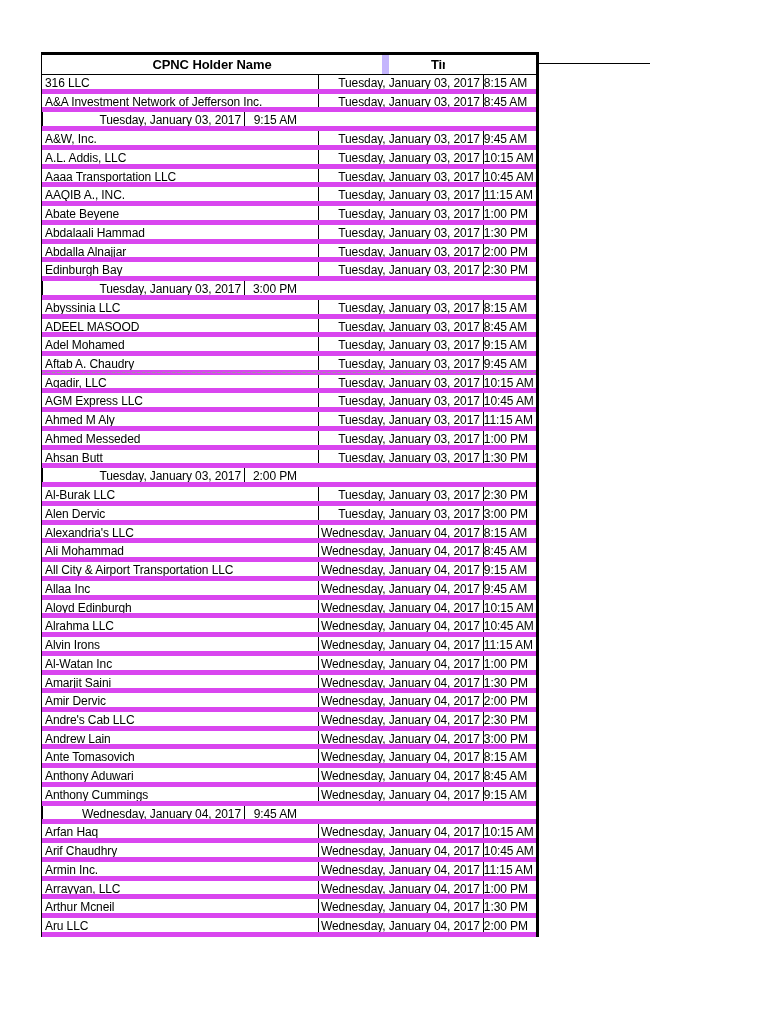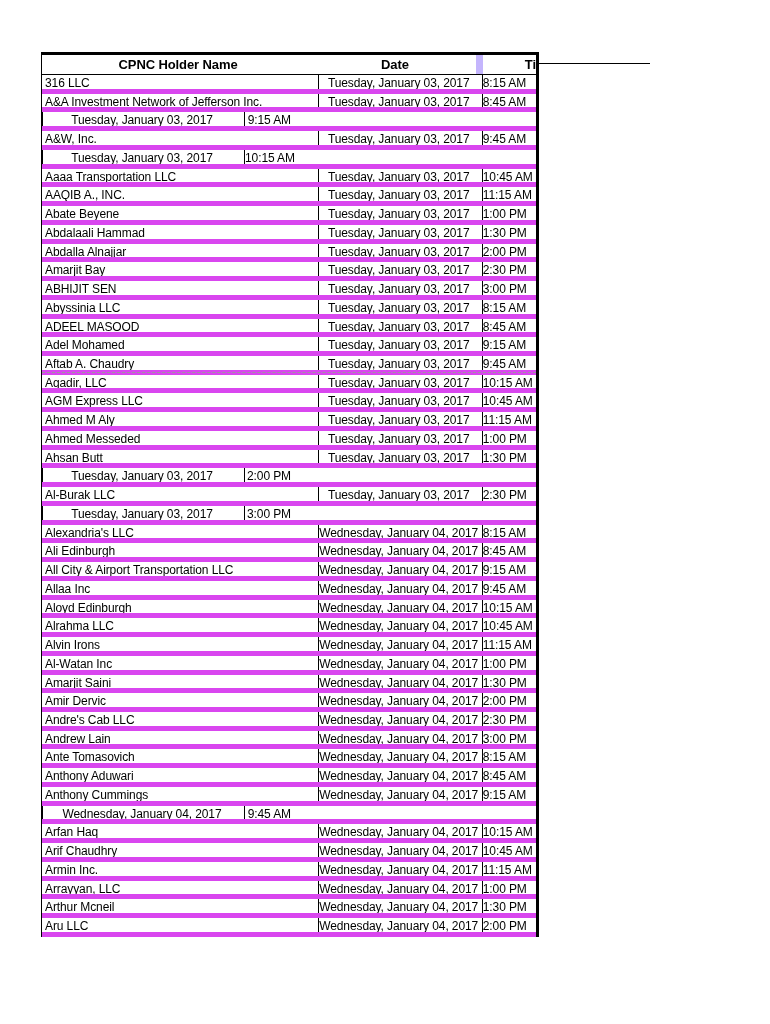--- a/index.html
+++ b/index.html
@@ -61,32 +61,31 @@
   .row.pbreak::before {
     content: "";
     position: absolute;
     left: 0;
     right: 0;
     top: -3px;
     border-top: 1.5px dashed #9b9b9b;
   }
   .c { box-sizing: border-box; white-space: nowrap; overflow: hidden; }
   .c-name { width: 340px; text-align: left; padding-left: 3px; }
-  .c-date { width: 202px; text-align: center; border-left: 1px solid #000000; padding-right: 3px; }
-  .c-time { width: 63px; text-align: right; border-left: 1px solid #000000; padding-right: 16px; }
+  .c-date { width: 202px; text-align: right; border-left: 1px solid #000000; padding-right: 3px; }
+  .c-time { width: 63px; text-align: right; border-left: 1px solid #000000; padding-right: 10px; }
 </style>
 </head>
 <body>
 
 <div class="page">
   <div class="thin-topline"></div>
   <div class="tablebox">
     <div class="hrow">
       <div class="hc hc-name">CPNC Holder Name</div>
-      <div class="hc hc-date">Date</div>
       <div class="hc hc-time">Time</div>
     </div>
     <div id="rows">
   <div class="row">
     <div class="c c-name">316 LLC</div>
     <div class="c c-date">Tuesday, January 03, 2017</div>
     <div class="c c-time">8:15 AM</div>
   </div>
 
   <div class="row">
@@ -100,20 +99,21 @@
     <div class="c c-time">9:15 AM</div>
   </div>
 
   <div class="row">
     <div class="c c-name">A&amp;W, Inc.</div>
     <div class="c c-date">Tuesday, January 03, 2017</div>
     <div class="c c-time">9:45 AM</div>
   </div>
 
   <div class="row">
+    <div class="c c-name">A.L. Addis, LLC</div>
     <div class="c c-date">Tuesday, January 03, 2017</div>
     <div class="c c-time">10:15 AM</div>
   </div>
 
   <div class="row">
     <div class="c c-name">Aaaa Transportation LLC</div>
     <div class="c c-date">Tuesday, January 03, 2017</div>
     <div class="c c-time">10:45 AM</div>
   </div>
 
@@ -135,27 +135,26 @@
     <div class="c c-time">1:30 PM</div>
   </div>
 
   <div class="row">
     <div class="c c-name">Abdalla Alnajjar</div>
     <div class="c c-date">Tuesday, January 03, 2017</div>
     <div class="c c-time">2:00 PM</div>
   </div>
 
   <div class="row">
-    <div class="c c-name">Amarjit Bay</div>
+    <div class="c c-name">Edinburgh Bay</div>
     <div class="c c-date">Tuesday, January 03, 2017</div>
     <div class="c c-time">2:30 PM</div>
   </div>
 
   <div class="row">
-    <div class="c c-name">ABHIJIT SEN</div>
     <div class="c c-date">Tuesday, January 03, 2017</div>
     <div class="c c-time">3:00 PM</div>
   </div>
 
   <div class="row">
     <div class="c c-name">Abyssinia LLC</div>
     <div class="c c-date">Tuesday, January 03, 2017</div>
     <div class="c c-time">8:15 AM</div>
   </div>
 
@@ -212,32 +211,33 @@
     <div class="c c-time">2:00 PM</div>
   </div>
 
   <div class="row">
     <div class="c c-name">Al-Burak LLC</div>
     <div class="c c-date">Tuesday, January 03, 2017</div>
     <div class="c c-time">2:30 PM</div>
   </div>
 
   <div class="row">
+    <div class="c c-name">Alen Dervic</div>
     <div class="c c-date">Tuesday, January 03, 2017</div>
     <div class="c c-time">3:00 PM</div>
   </div>
 
   <div class="row">
     <div class="c c-name">Alexandria's LLC</div>
     <div class="c c-date">Wednesday, January 04, 2017</div>
     <div class="c c-time">8:15 AM</div>
   </div>
 
   <div class="row">
-    <div class="c c-name">Ali Edinburgh</div>
+    <div class="c c-name">Ali Mohammad</div>
     <div class="c c-date">Wednesday, January 04, 2017</div>
     <div class="c c-time">8:45 AM</div>
   </div>
 
   <div class="row">
     <div class="c c-name">All City &amp; Airport Transportation LLC</div>
     <div class="c c-date">Wednesday, January 04, 2017</div>
     <div class="c c-time">9:15 AM</div>
   </div>
 

